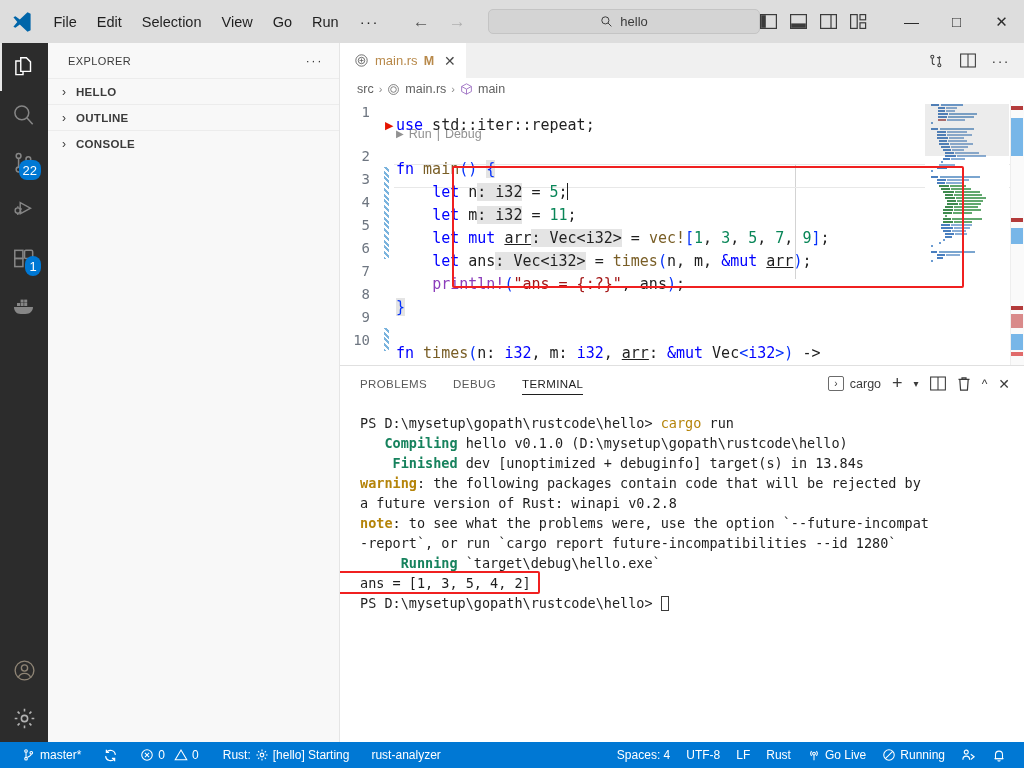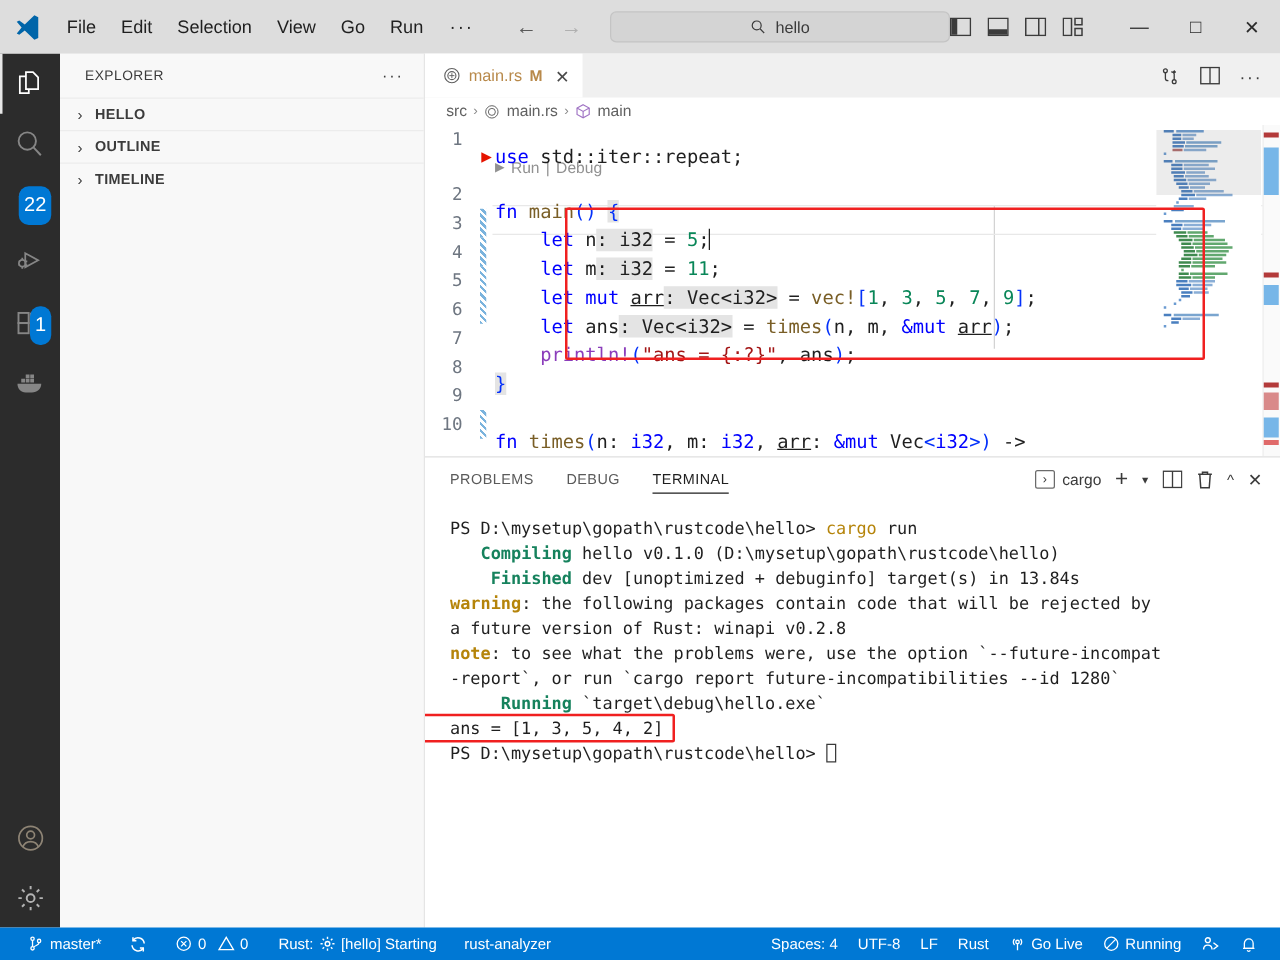--- a/index.html
+++ b/index.html
@@ -45,22 +45,22 @@
     background: #2c2c2c;
   }
   .act-item {
     position: relative; width: 48px; height: 48px;
     display: flex; align-items: center; justify-content: center;
   }
   .act-item.active::before {
     content: ""; position: absolute; left: 0; top: 0; width: 2px; height: 48px; background: #e7e7e7;
   }
   .badge {
-    position: absolute; right: 7px; bottom: 7px; min-width: 16px; height: 31px;
-    background: #0078d4; color: #fff; border-radius: 8px; font-size: 16px;
+    position: absolute; right: 7px; bottom: 7px; min-width: 16px; height: 20px;
+    background: #0078d4; color: #fff; border-radius: 8px; font-size: 13px;
     display: flex; align-items: center; justify-content: center; padding: 0 4px;
     font-family: "Liberation Sans", sans-serif;
   }
   .act-bottom { position: absolute; bottom: 0; left: 0; width: 48px; }
 
   
   .sidebar {
     position: absolute; top: 43px; left: 48px; width: 292px; height: 699px;
     background: #f8f8f8; border-right: 1px solid #e5e5e5;
   }
@@ -368,21 +368,21 @@
     <div class="sb-section">
       <span class="sb-chevron">›</span>
       <span class="sb-label">HELLO</span>
     </div>
     <div class="sb-section">
       <span class="sb-chevron">›</span>
       <span class="sb-label">OUTLINE</span>
     </div>
     <div class="sb-section">
       <span class="sb-chevron">›</span>
-      <span class="sb-label">TIMELINE</span>
+      <span class="sb-label">CONSOLE</span>
     </div>
   </div>
 
   <div class="editor-area">
 
     <div class="tabs-row">
       <div class="tab">
         <span>
           <svg width="15" height="15" viewBox="0 0 20 20" fill="none" stroke="#606060" stroke-width="1.2">
             <circle cx="10" cy="10" r="7.6"></circle>

